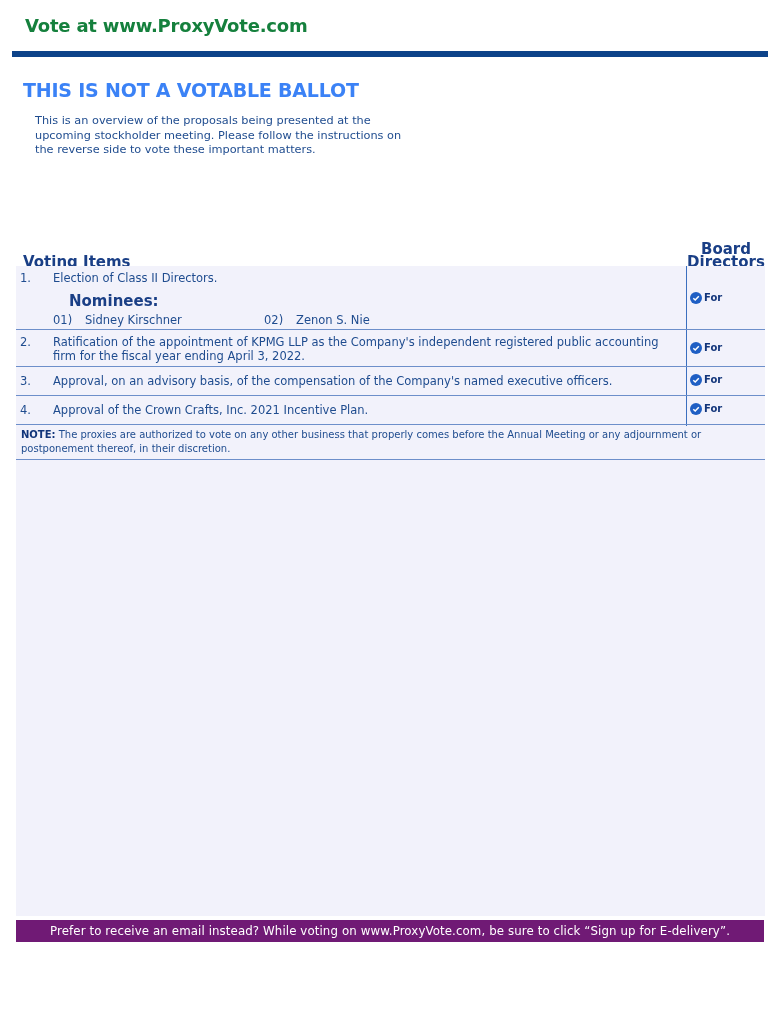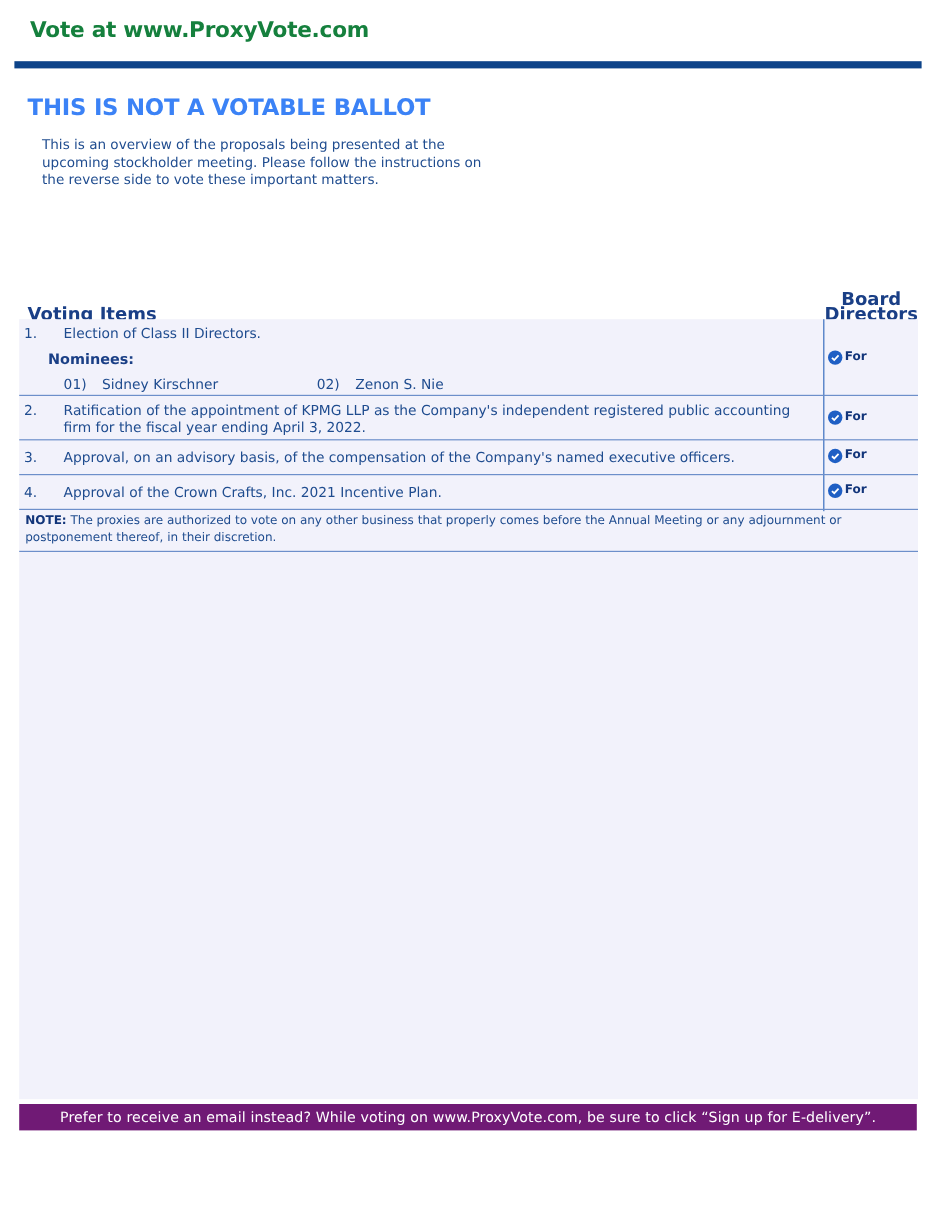--- a/index.html
+++ b/index.html
@@ -16,21 +16,21 @@
 
     .col-head { position: absolute; font-size: 15px; font-weight: bold; color: #1a3f86; }
     .col-head.items { left: 23px; top: 253px; }
     .col-head.board { left: 686px; top: 243px; width: 80px; text-align: center; line-height: 12.5px; }
 
     .vline { position: absolute; left: 686px; top: 266px; width: 1px; height: 160px; background: #3b6fbf; }
     .hline { position: absolute; left: 16px; width: 749px; height: 1px; background: #6d8fca; }
 
     .row-num { position: absolute; left: 20px; font-size: 11.5px; color: #1f4c8f; }
     .row-text { position: absolute; left: 53px; width: 625px; font-size: 11.5px; line-height: 14px; color: #1f4c8f; }
-    .nom-label { position: absolute; left: 40px; font-size: 12px; font-weight: bold; color: #1a3f86; }
+    .nom-label { position: absolute; left: 69px; font-size: 15px; font-weight: bold; color: #1a3f86; }
     .nominee { position: absolute; font-size: 11.5px; color: #1f4c8f; }
     .nominee .idx { display: inline-block; width: 32px; }
 
     .rec { position: absolute; left: 690px; font-size: 10px; font-weight: bold; color: #12357a; display: flex; align-items: flex-start; }
     .rec .check { width: 12px; height: 12px; border-radius: 50%; background: #1f5fc4; display: inline-flex; align-items: center; justify-content: center; margin-right: 2px; }
 
     .note { position: absolute; left: 21px; top: 428px; width: 745px; font-size: 10px; line-height: 14px; color: #1f4c8f; }
     .note b { color: #12357a; }
 
     .footer-bar { position: absolute; left: 16px; top: 920px; width: 748px; height: 22px; background: #701a75; color: #ffffff; font-size: 11.8px; display: flex; align-items: center; justify-content: center; letter-spacing: 0.1px; }

